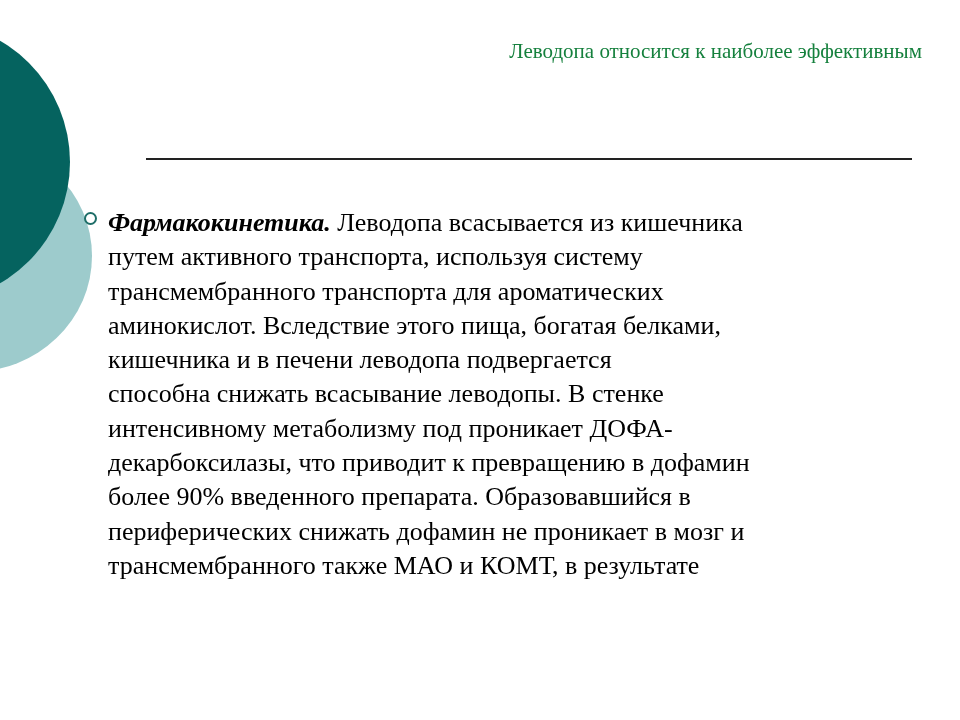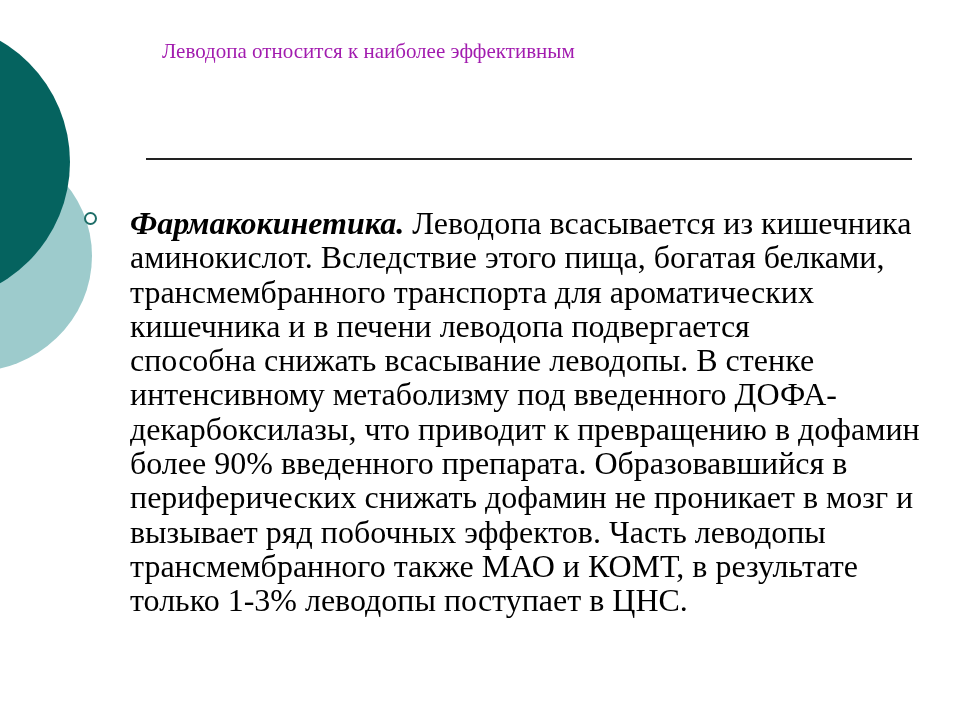--- a/index.html
+++ b/index.html
@@ -13,57 +13,56 @@
       left: -150px; top: 140px; width: 242px; height: 232px;
       background: #9dcbcc;
     }
     .circle-dark {
       position: absolute; border-radius: 50%;
       left: -210px; top: 22px; width: 280px; height: 280px;
       background: #05635f;
     }
     .title {
       position: absolute; right: 38px; top: 36px; width: 760px;
-      text-align: left; color: #a21caf;
+      text-align: right; color: #15803d;
       font-size: 21px; line-height: 30px;
     }
     .title-rule {
       position: absolute; left: 146px; top: 158px; width: 766px; height: 2px;
       background: #222;
     }
     .bullet {
       position: absolute; left: 84px; top: 212px;
       width: 9px; height: 9px; border: 2px solid #1e6e68; border-radius: 50%;
     }
     .body-text {
-      position: absolute; left: 130px; top: 206px; width: 800px;
-      font-size: 32px; line-height: 34.3px; color: #000;
+      position: absolute; left: 108px; top: 206px; width: 800px;
+      font-size: 26px; line-height: 34.3px; color: #000;
     }
     .body-text .lead { font-weight: bold; font-style: italic; }
   </style>
 </head>
 <body>
 
 <div class="circle-light"></div>
 <div class="circle-dark"></div>
 
 <div class="title">
   <div>Леводопа относится к наиболее эффективным</div>
 </div>
 
 <div class="title-rule"></div>
 
 <div class="bullet"></div>
 
 <div class="body-text">
   <div><span class="lead">Фармакокинетика.</span><span> Леводопа всасывается из кишечника</span></div>
+  <div>путем активного транспорта, используя систему</div>
+  <div>трансмембранного транспорта для ароматических</div>
   <div>аминокислот. Вследствие этого пища, богатая белками,</div>
-  <div>трансмембранного транспорта для ароматических</div>
   <div>кишечника и в печени леводопа подвергается</div>
   <div>способна снижать всасывание леводопы. В стенке</div>
-  <div>интенсивному метаболизму под введенного ДОФА-</div>
+  <div>интенсивному метаболизму под проникает ДОФА-</div>
   <div>декарбоксилазы, что приводит к превращению в дофамин</div>
   <div>более 90% введенного препарата. Образовавшийся в</div>
   <div>периферических снижать дофамин не проникает в мозг и</div>
-  <div>вызывает ряд побочных эффектов. Часть леводопы</div>
   <div>трансмембранного также МАО и КОМТ, в результате</div>
-  <div>только 1-3% леводопы поступает в ЦНС.</div>
 </div>
 
 </body></html>

